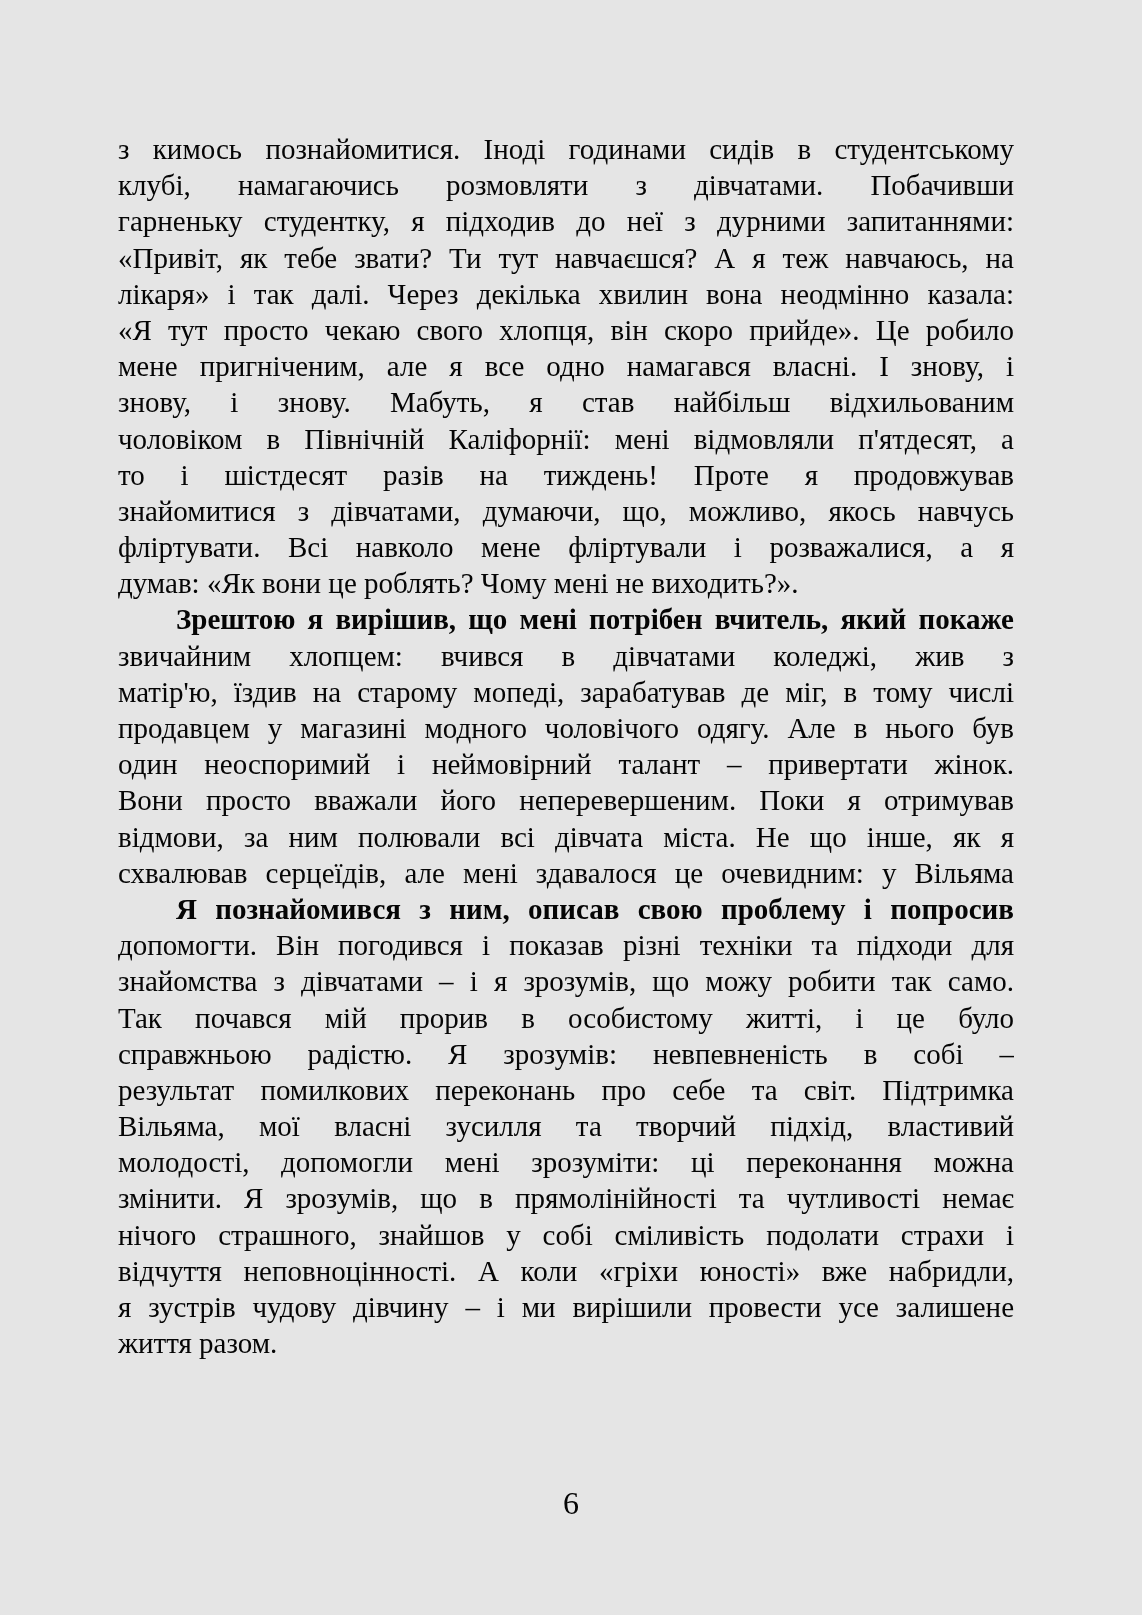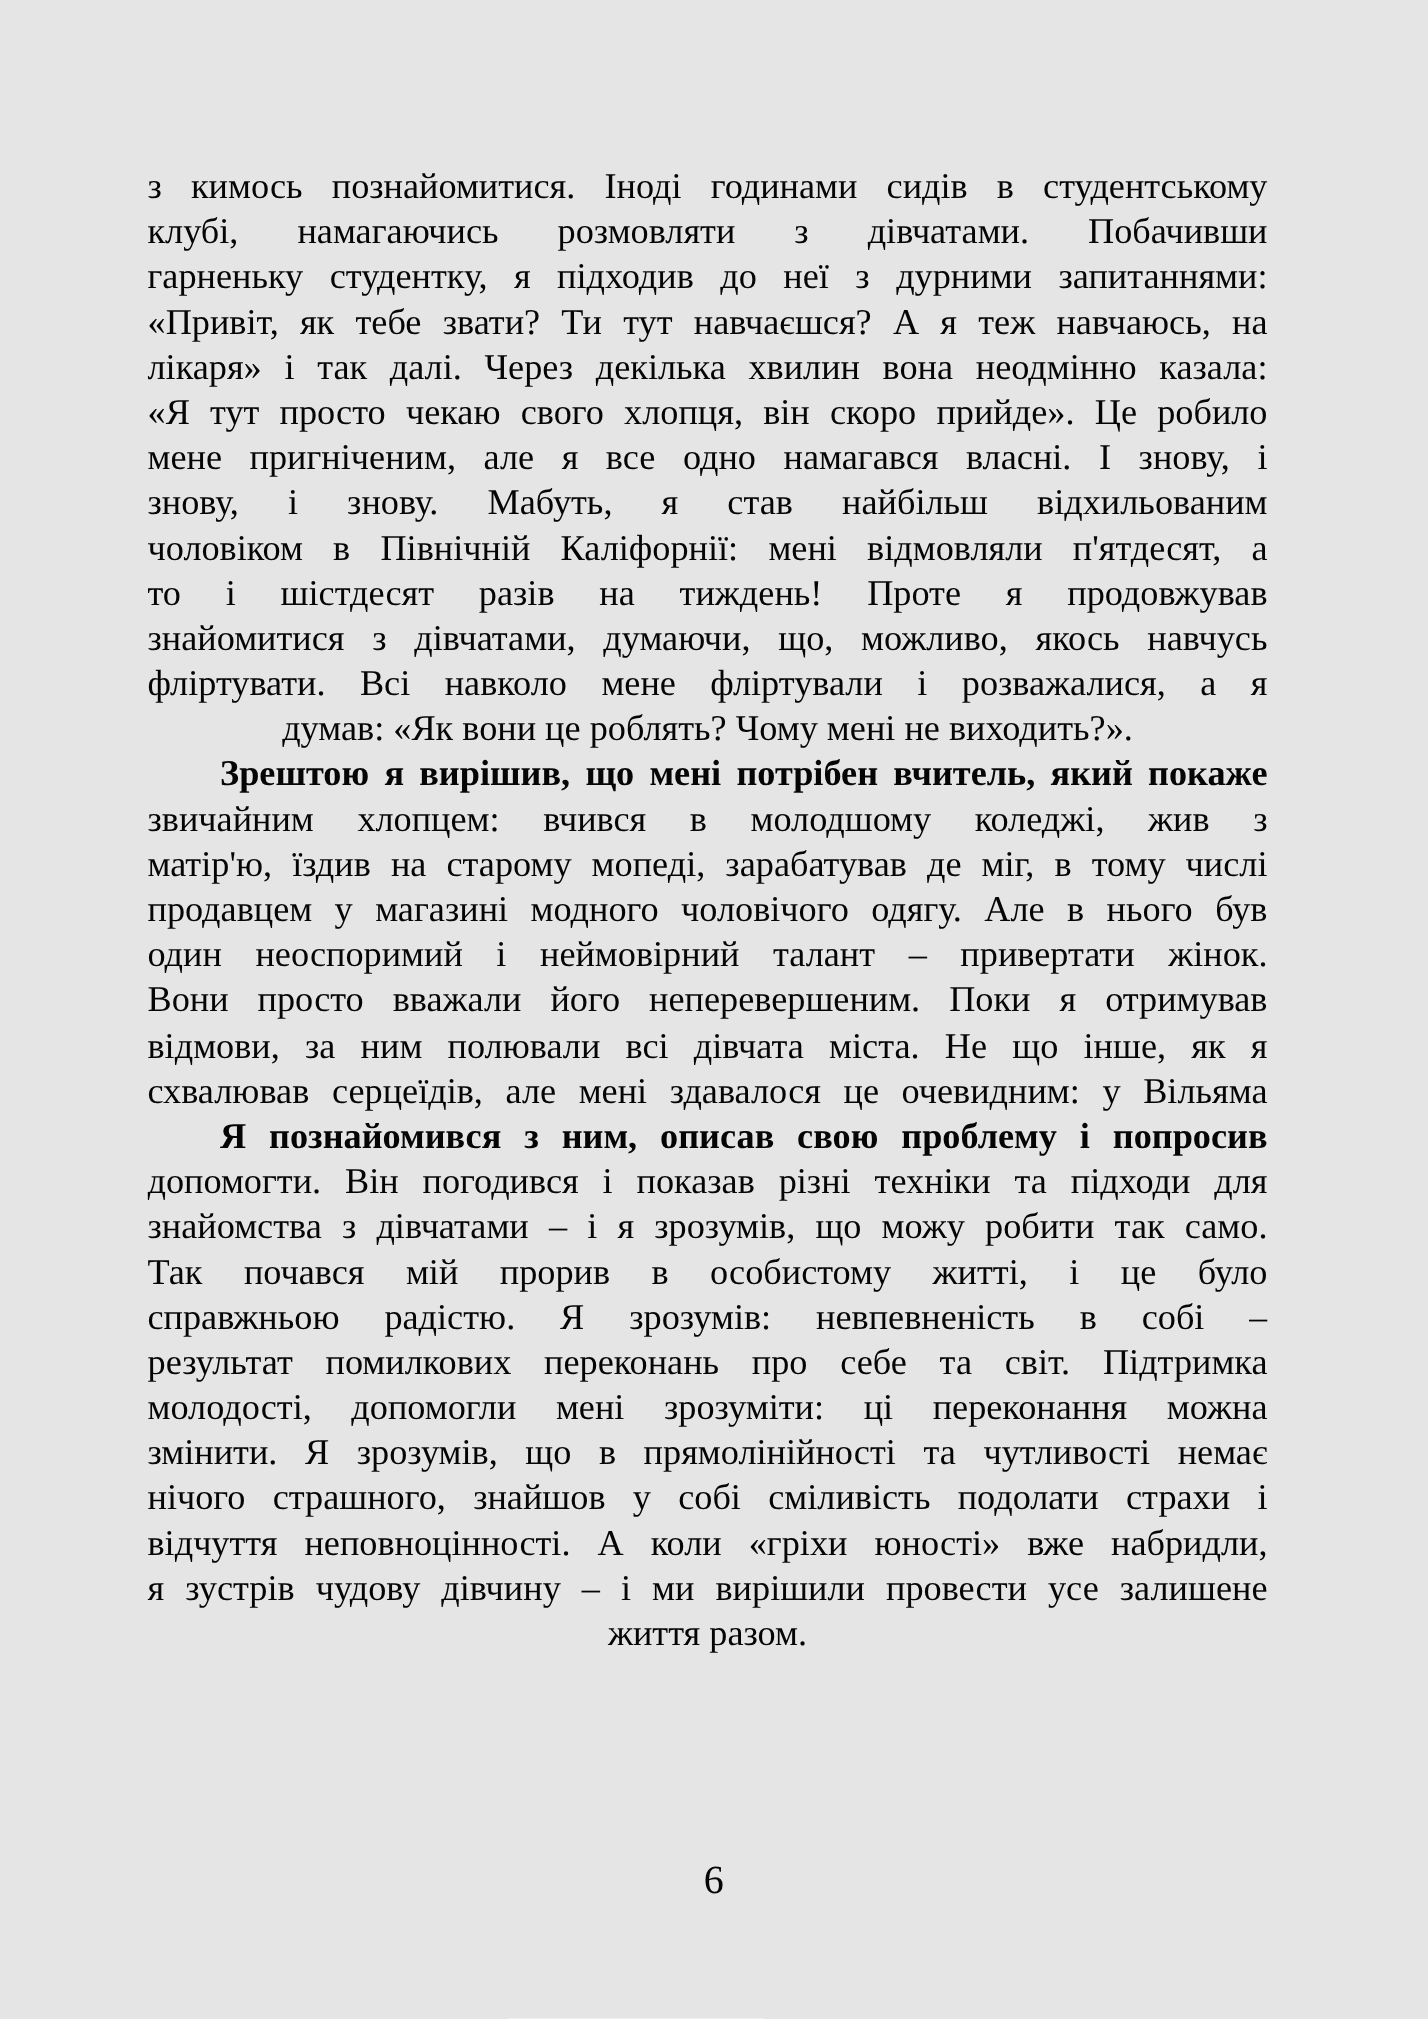--- a/index.html
+++ b/index.html
@@ -25,21 +25,21 @@
     line-height: 36.2px;
   }
   .para {
     margin: 0;
     padding: 0;
   }
   .line {
     height: 36.2px;
     overflow: hidden;
     white-space: normal;
-    text-align: center;
+    text-align: left;
   }
   
   .line.j {
     text-align: justify;
     text-align-last: justify;
   }
   
   .line.ind {
     padding-left: 58px;
     font-weight: bold;
@@ -69,35 +69,36 @@
         <div class="line j">мене пригніченим, але я все одно намагався власні. І знову, і</div>
         <div class="line j">знову, і знову. Мабуть, я став найбільш відхильованим</div>
         <div class="line j">чоловіком в Північній Каліфорнії: мені відмовляли п'ятдесят, а</div>
         <div class="line j">то і шістдесят разів на тиждень! Проте я продовжував</div>
         <div class="line j">знайомитися з дівчатами, думаючи, що, можливо, якось навчусь</div>
         <div class="line j">фліртувати. Всі навколо мене фліртували і розважалися, а я</div>
         <div class="line">думав: «Як вони це роблять? Чому мені не виходить?».</div>
       </div>
       <div class="para">
         <div class="line j ind">Зрештою я вирішив, що мені потрібен вчитель, який покаже</div>
-        <div class="line j">звичайним хлопцем: вчився в молодшому коледжі, жив з</div>
+        <div class="line j">звичайним хлопцем: вчився в дівчатами коледжі, жив з</div>
         <div class="line j">матір'ю, їздив на старому мопеді, зарабатував де міг, в тому числі</div>
         <div class="line j">продавцем у магазині модного чоловічого одягу. Але в нього був</div>
         <div class="line j">один неоспоримий і неймовірний талант – привертати жінок.</div>
         <div class="line j">Вони просто вважали його неперевершеним. Поки я отримував</div>
         <div class="line j">відмови, за ним полювали всі дівчата міста. Не що інше, як я</div>
         <div class="line j">схвалював серцеїдів, але мені здавалося це очевидним: у Вільяма</div>
       </div>
       <div class="para">
         <div class="line j ind">Я познайомився з ним, описав свою проблему і попросив</div>
         <div class="line j">допомогти. Він погодився і показав різні техніки та підходи для</div>
         <div class="line j">знайомства з дівчатами – і я зрозумів, що можу робити так само.</div>
         <div class="line j">Так почався мій прорив в особистому житті, і це було</div>
         <div class="line j">справжньою радістю. Я зрозумів: невпевненість в собі –</div>
         <div class="line j">результат помилкових переконань про себе та світ. Підтримка</div>
+        <div class="line j">Вільяма, мої власні зусилля та творчий підхід, властивий</div>
         <div class="line j">молодості, допомогли мені зрозуміти: ці переконання можна</div>
         <div class="line j">змінити. Я зрозумів, що в прямолінійності та чутливості немає</div>
         <div class="line j">нічого страшного, знайшов у собі сміливість подолати страхи і</div>
         <div class="line j">відчуття неповноцінності. А коли «гріхи юності» вже набридли,</div>
         <div class="line j">я зустрів чудову дівчину – і ми вирішили провести усе залишене</div>
         <div class="line">життя разом.</div>
       </div>
     </div>
   <div class="page-number">6</div>
 </div>

